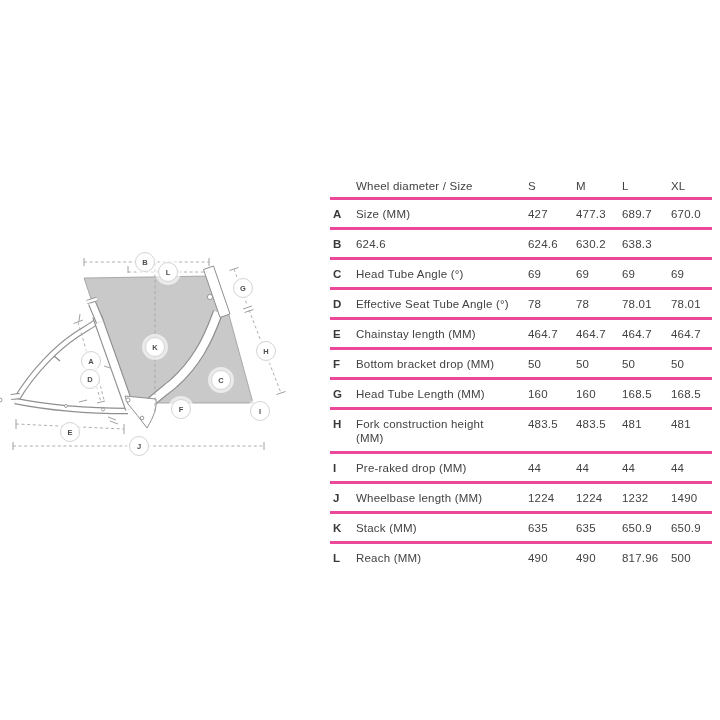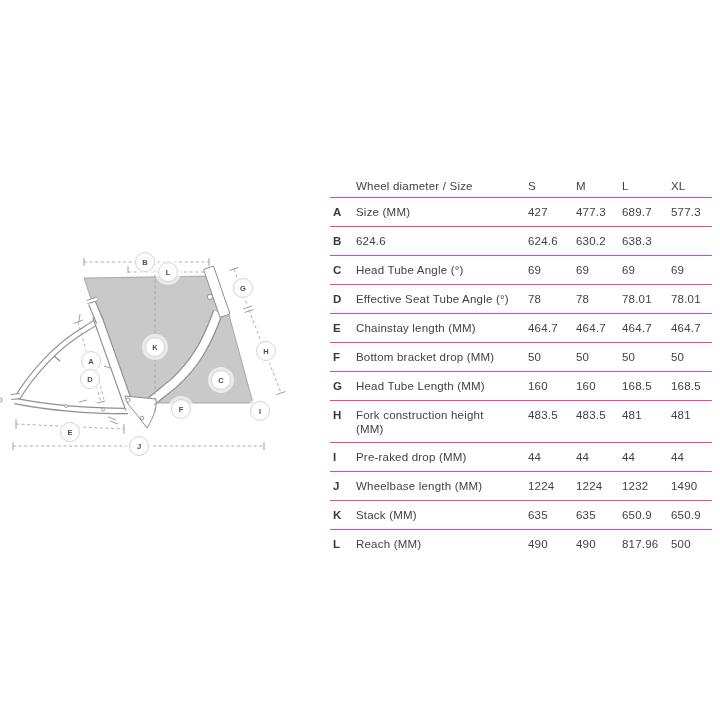--- a/index.html
+++ b/index.html
@@ -10,21 +10,21 @@
   .diagram-wrap{position:absolute;left:0;top:244px;width:300px;height:226px;}
   .diagram-wrap svg{display:block;}
   .marker-halo{fill:rgba(255,255,255,0.62);}
   .marker-dot{fill:#ffffff;stroke:#d4d4d4;stroke-width:1;}
   .marker-letter{font-family:"Liberation Sans",sans-serif;font-size:7.5px;font-weight:bold;fill:#4d4d4d;}
 
   
   .geo-table{position:absolute;left:330px;top:176px;width:382px;color:#424242;
              font-size:11.5px;letter-spacing:0.2px;}
   .g-row{display:grid;grid-template-columns:26px 172px 48px 46px 49px 41px;
-         align-items:start;border-bottom:1px solid #ec4899;
+         align-items:start;border-bottom:3px solid #ec4899;
          padding:7px 0 6px;min-height:29px;box-sizing:border-box;line-height:14px;}
   .g-row.header{padding:3px 0 4px;min-height:21px;}
   .g-row.last{border-bottom:none;}
   .g-key{font-weight:bold;color:#383838;padding-left:3px;}
   .g-label{white-space:pre-line;padding-right:6px;}
   .g-val{white-space:nowrap;}
 </style>
 </head>
 <body>
 
@@ -177,21 +177,21 @@
       <span class="g-val">L</span>
       <span class="g-val">XL</span>
     </div>
     <div id="table-rows">
         <div class="g-row">
           <span class="g-key">A</span>
           <span class="g-label">Size (MM)</span>
           <span class="g-val">427</span>
           <span class="g-val">477.3</span>
           <span class="g-val">689.7</span>
-          <span class="g-val">577.3</span>
+          <span class="g-val">670.0</span>
         </div>
         <div class="g-row">
           <span class="g-key">B</span>
           <span class="g-val">624.6</span>
           <span class="g-val">624.6</span>
           <span class="g-val">630.2</span>
           <span class="g-val">638.3</span>
         </div>
         <div class="g-row">
           <span class="g-key">C</span>

